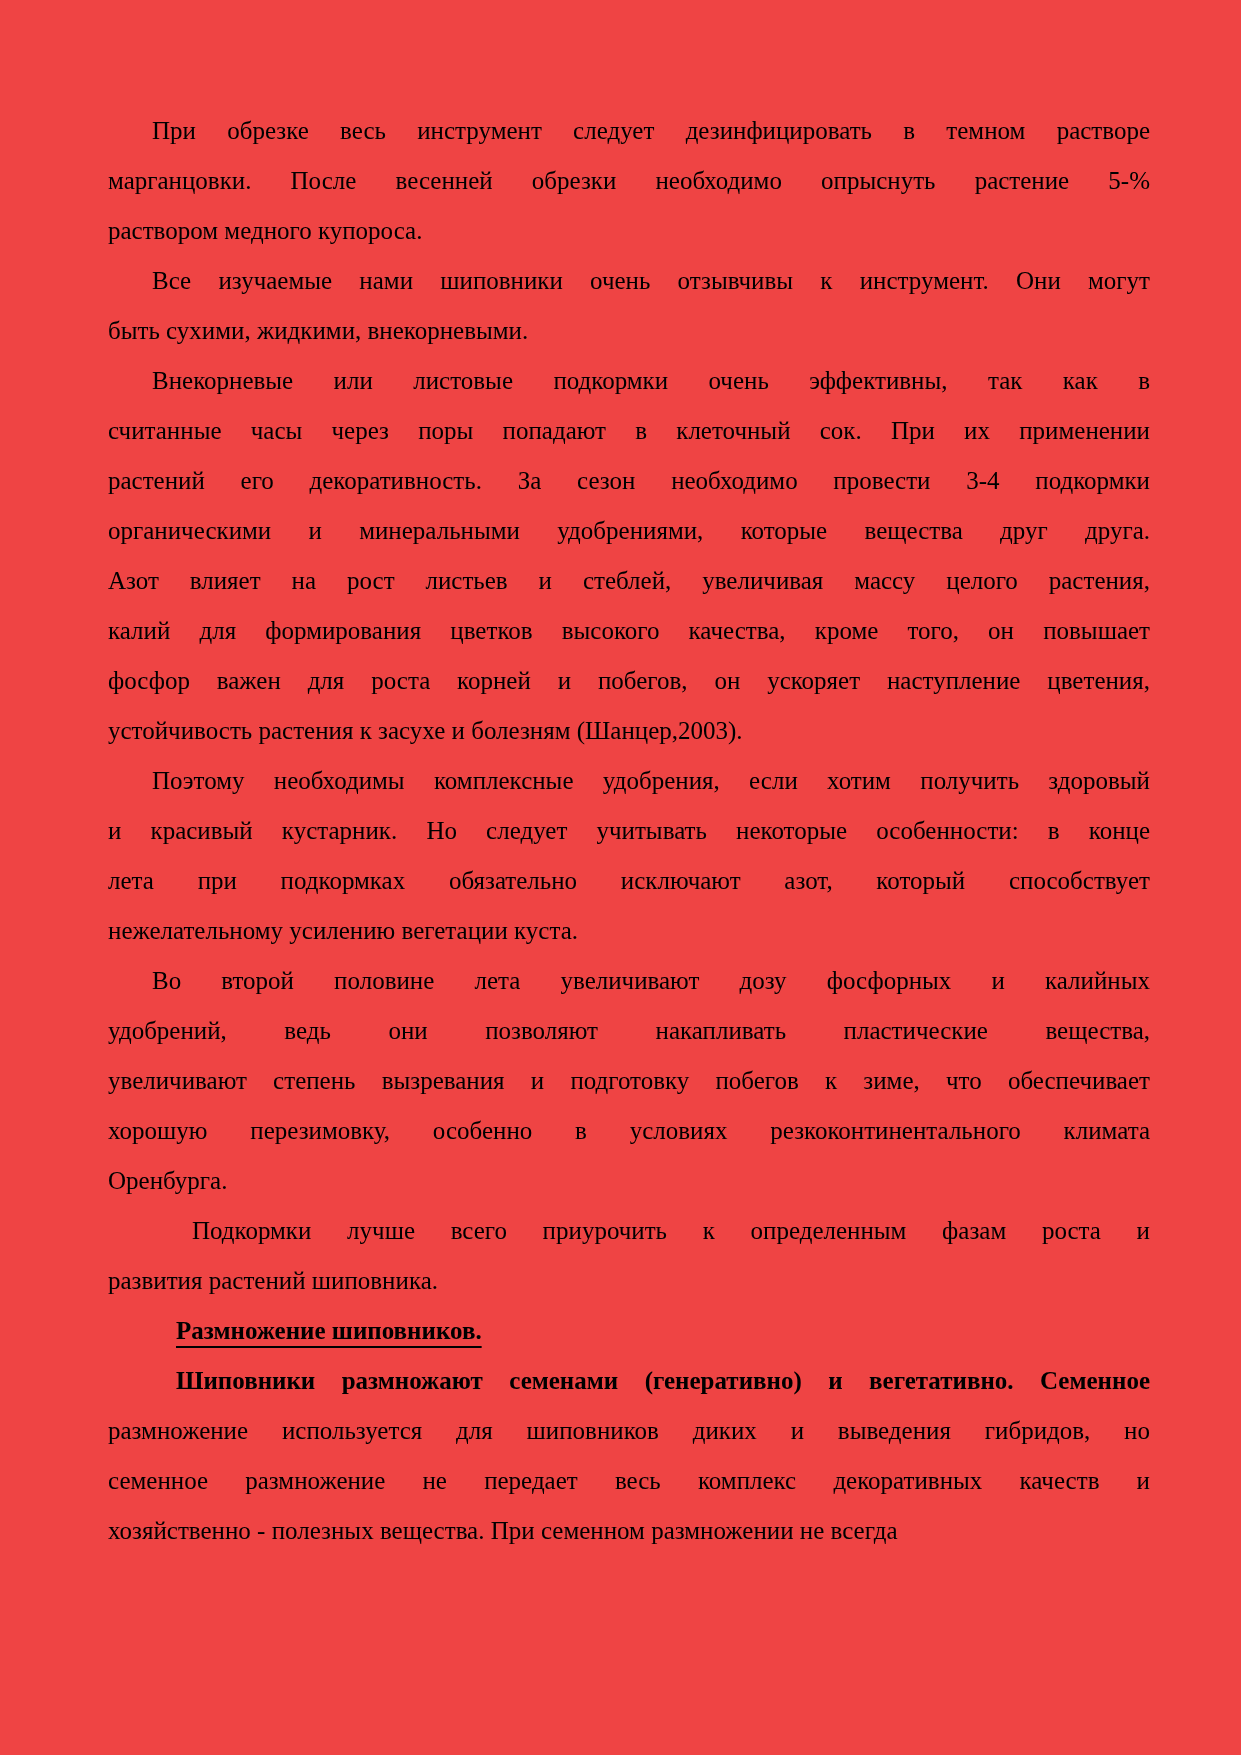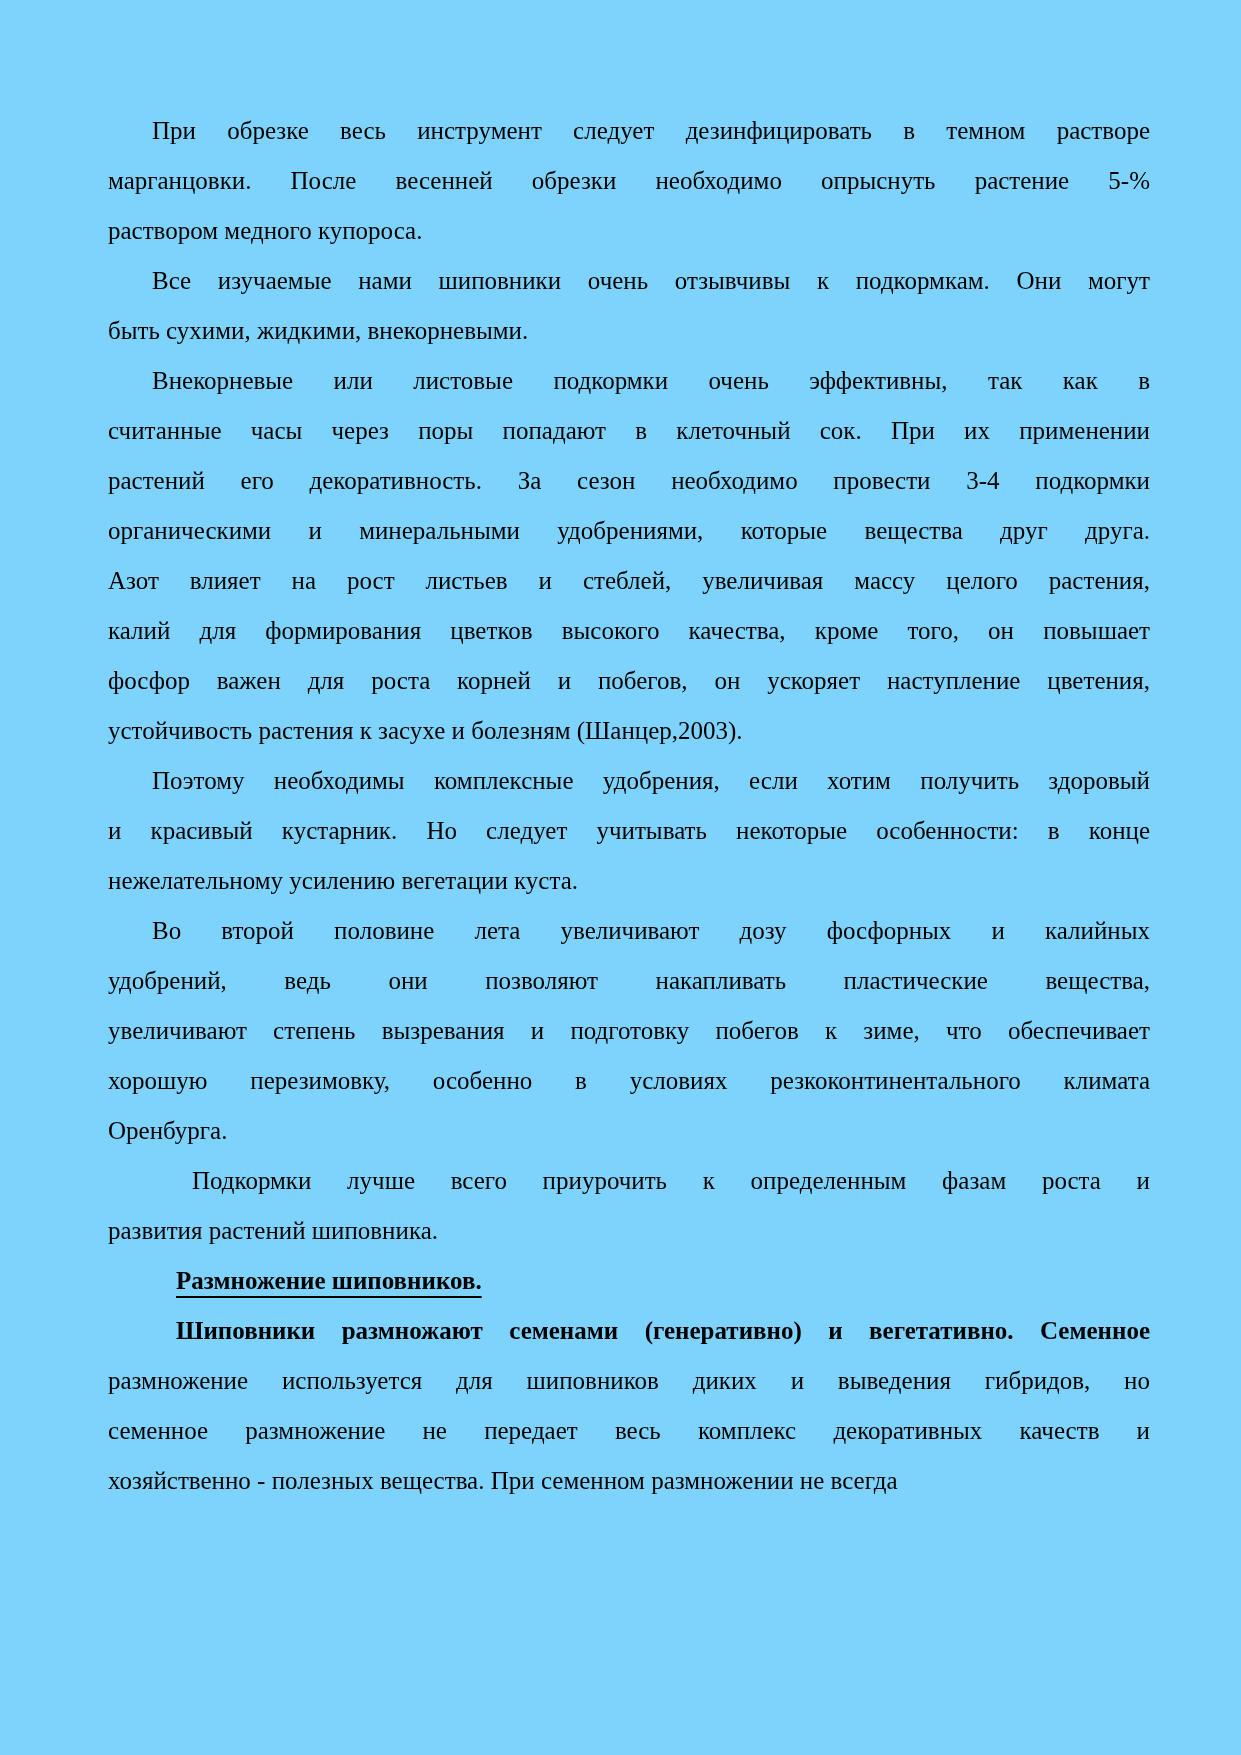--- a/index.html
+++ b/index.html
@@ -5,21 +5,21 @@
   html, body {
     margin: 0;
     padding: 0;
     background: #ffffff;
   }
   .page {
     position: relative;
     width: 1241px;
     height: 1755px;
     margin: 0 auto;
-    background: #7dd3fc;
+    background: #ef4444;
     overflow: hidden;
     font-family: "Liberation Serif", "DejaVu Serif", serif;
     color: #000000;
   }
   .text-block {
     position: absolute;
     top: 106px;
     left: 108px;
     width: 1042px;
     font-size: 25px;
@@ -53,36 +53,37 @@
 <body>
 
 <div class="page">
   <div class="text-block">
       <p class="para indent-normal">
         <span class="line first">При обрезке весь инструмент следует дезинфицировать в темном растворе</span>
         <span class="line">марганцовки. После весенней обрезки необходимо опрыснуть растение 5-%</span>
         <span class="line last">раствором медного купороса.</span>
       </p>
       <p class="para indent-normal">
-        <span class="line first">Все изучаемые нами  шиповники очень отзывчивы к подкормкам. Они могут</span>
+        <span class="line first">Все изучаемые нами  шиповники очень отзывчивы к инструмент. Они могут</span>
         <span class="line last">быть сухими, жидкими, внекорневыми.</span>
       </p>
       <p class="para indent-normal">
         <span class="line first">Внекорневые или листовые подкормки очень эффективны, так как в</span>
         <span class="line">считанные часы через поры попадают в клеточный сок. При их применении</span>
         <span class="line">растений его декоративность. За сезон необходимо провести 3-4 подкормки</span>
         <span class="line">органическими и минеральными удобрениями, которые вещества друг друга.</span>
         <span class="line">Азот влияет на рост листьев и стеблей, увеличивая массу целого растения,</span>
         <span class="line">калий для формирования цветков высокого качества, кроме того, он повышает</span>
         <span class="line">фосфор важен для роста корней и побегов, он ускоряет наступление цветения,</span>
         <span class="line last">устойчивость растения к засухе и болезням (Шанцер,2003).</span>
       </p>
       <p class="para indent-normal">
         <span class="line first">Поэтому необходимы комплексные удобрения, если хотим получить здоровый</span>
         <span class="line">и красивый кустарник. Но следует учитывать некоторые особенности: в конце</span>
+        <span class="line">лета при подкормках обязательно исключают азот, который способствует</span>
         <span class="line last">нежелательному усилению вегетации куста.</span>
       </p>
       <p class="para indent-normal">
         <span class="line first">Во второй половине лета увеличивают дозу фосфорных и калийных</span>
         <span class="line">удобрений, ведь они позволяют накапливать пластические вещества,</span>
         <span class="line">увеличивают степень вызревания и подготовку побегов к зиме, что обеспечивает</span>
         <span class="line">хорошую перезимовку, особенно в условиях резкоконтинентального климата</span>
         <span class="line last">Оренбурга.</span>
       </p>
       <p class="para indent-large">

